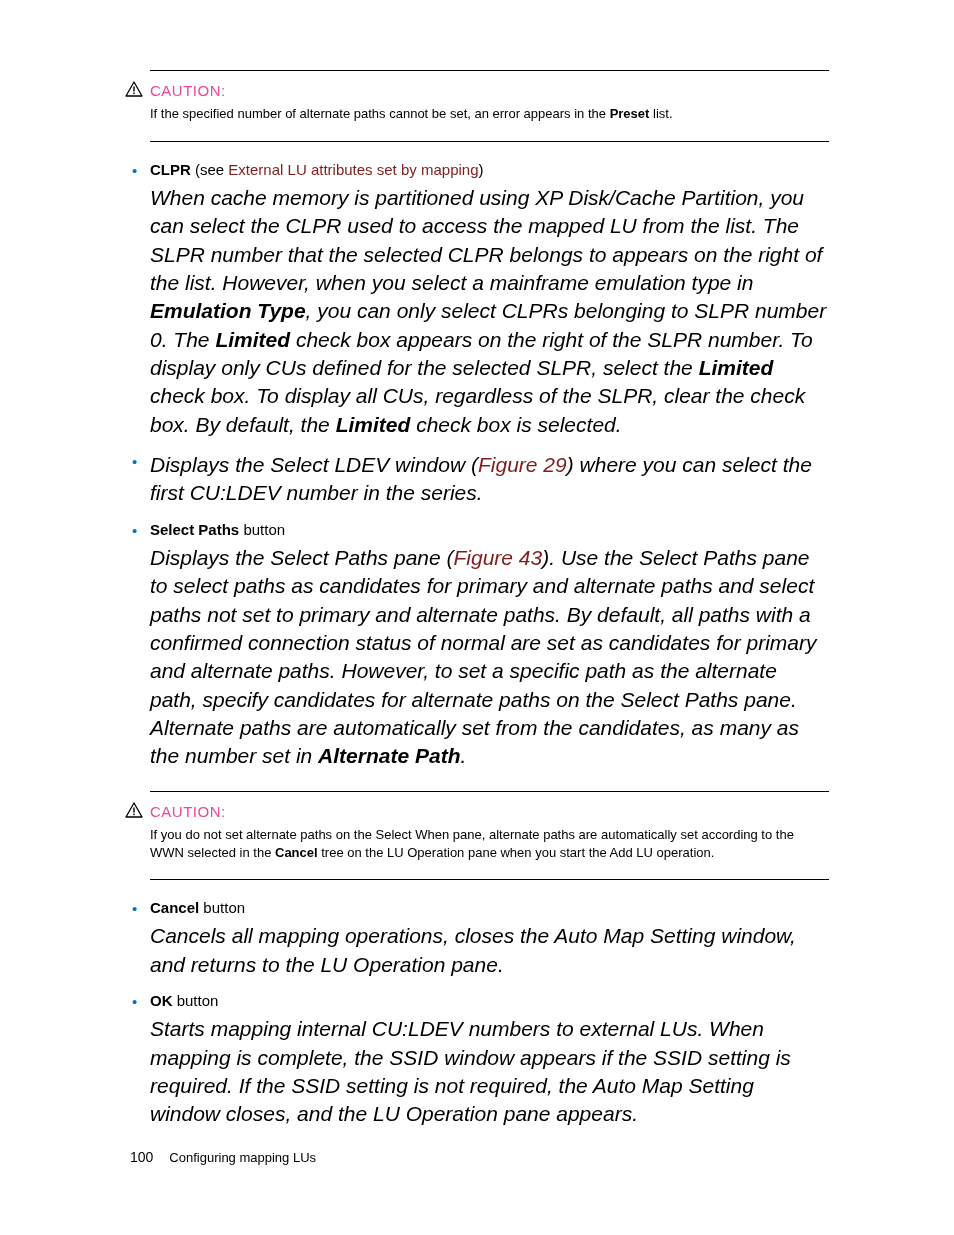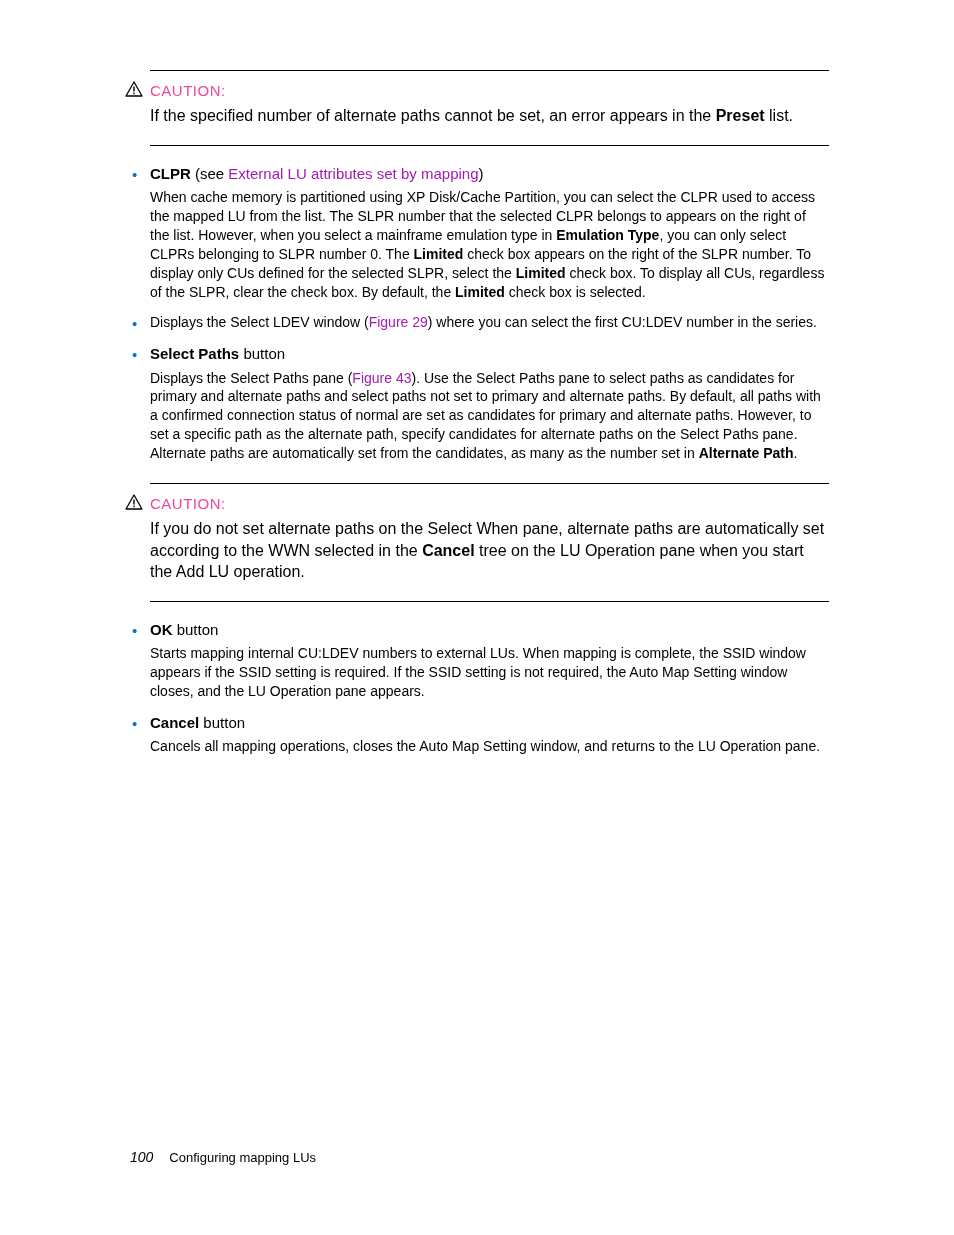--- a/index.html
+++ b/index.html
@@ -34,54 +34,54 @@
   }
   .caution-icon svg { display:block; }
   .caution-label {
     color: #ec4899;
     font-size: 15px;
     letter-spacing: 0.5px;
     margin-bottom: 4px;
     font-weight: 400;
   }
   .caution-text {
-    font-size: 16px;
+    font-size: 13px;
   }
   ul.bullets {
     list-style: none;
     margin: 0 0 20px 0;
     padding: 0 0 0 25px;
   }
   ul.bullets > li {
     position: relative;
     margin-bottom: 12px;
     padding-left: 0;
   }
   ul.bullets > li::before {
     content: "•";
     position: absolute;
     left: -18px;
     top: 1px;
     color: #0073cf;
     font-size: 15px;
   }
   .li-head { margin-bottom: 4px; }
-  .li-body { font-size: 14px; }
+  .li-body { font-size: 21px; font-style: italic; }
   .li-body p { margin: 0 0 10px 0; }
   .li-body p:last-child { margin-bottom: 0; }
-  a.link { color: #a21caf; text-decoration: none; }
+  a.link { color: #7f1d1d; text-decoration: none; }
   b, strong { font-weight: 700; }
   .footer {
     position: absolute;
     left: 130px;
     bottom: 68px;
     font-size: 13px;
     color: #000;
   }
-  .footer .pn { margin-right: 16px; font-size: 14px; font-style: italic; }
+  .footer .pn { margin-right: 16px; font-size: 14px; }
 </style>
 </head>
 <body>
 
 <div class="page">
 
   <div class="caution-block">
     <span class="caution-icon">
       <svg viewBox="0 0 18 16" width="18" height="16">
           <path d="M9 1 L17 15 L1 15 Z" fill="none" stroke="#000" stroke-width="1.3" stroke-linejoin="round"></path>
@@ -139,32 +139,32 @@
     </span>
     <div class="caution-label">CAUTION:</div>
     <div class="caution-text">
       <span>If you do not set alternate paths on the Select When pane, alternate paths are automatically set according to the WWN selected in the </span><b>Cancel</b><span> tree on the LU Operation pane when you start the Add LU operation.</span>
     </div>
   </div>
 
   <ul class="bullets">
     <li>
       <div class="li-head">
+        <b>Cancel</b><span> button</span>
+      </div>
+      <div class="li-body">
+        <p>Cancels all mapping operations, closes the Auto Map Setting window, and returns to the LU Operation pane.</p>
+      </div>
+    </li>
+    <li>
+      <div class="li-head">
         <b>OK</b><span> button</span>
       </div>
       <div class="li-body">
         <p>Starts mapping internal CU:LDEV numbers to external LUs. When mapping is complete, the SSID window appears if the SSID setting is required. If the SSID setting is not required, the Auto Map Setting window closes, and the LU Operation pane appears.</p>
-      </div>
-    </li>
-    <li>
-      <div class="li-head">
-        <b>Cancel</b><span> button</span>
-      </div>
-      <div class="li-body">
-        <p>Cancels all mapping operations, closes the Auto Map Setting window, and returns to the LU Operation pane.</p>
       </div>
     </li>
   </ul>
 
 </div>
 
 <div class="footer">
   <span class="pn">100</span><span>Configuring mapping LUs</span>
 </div>
 

